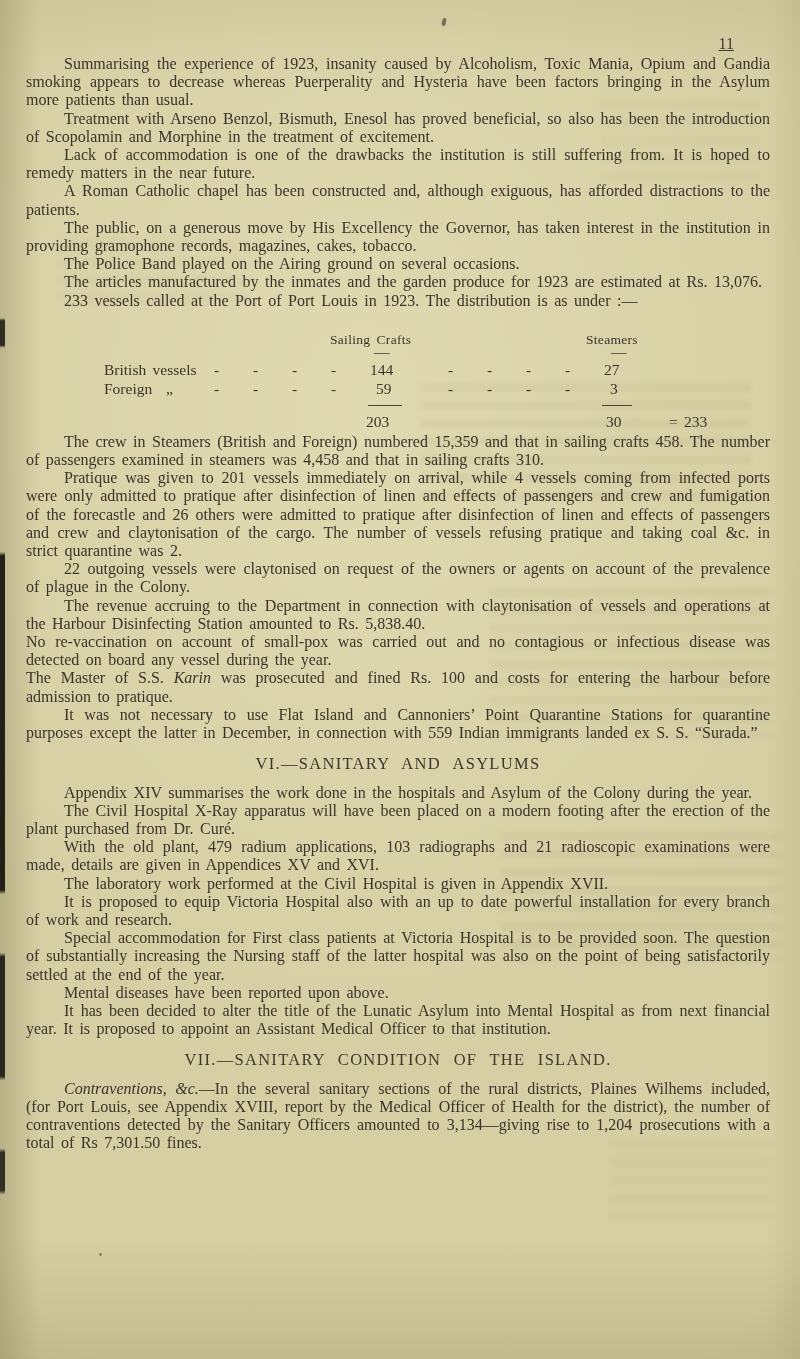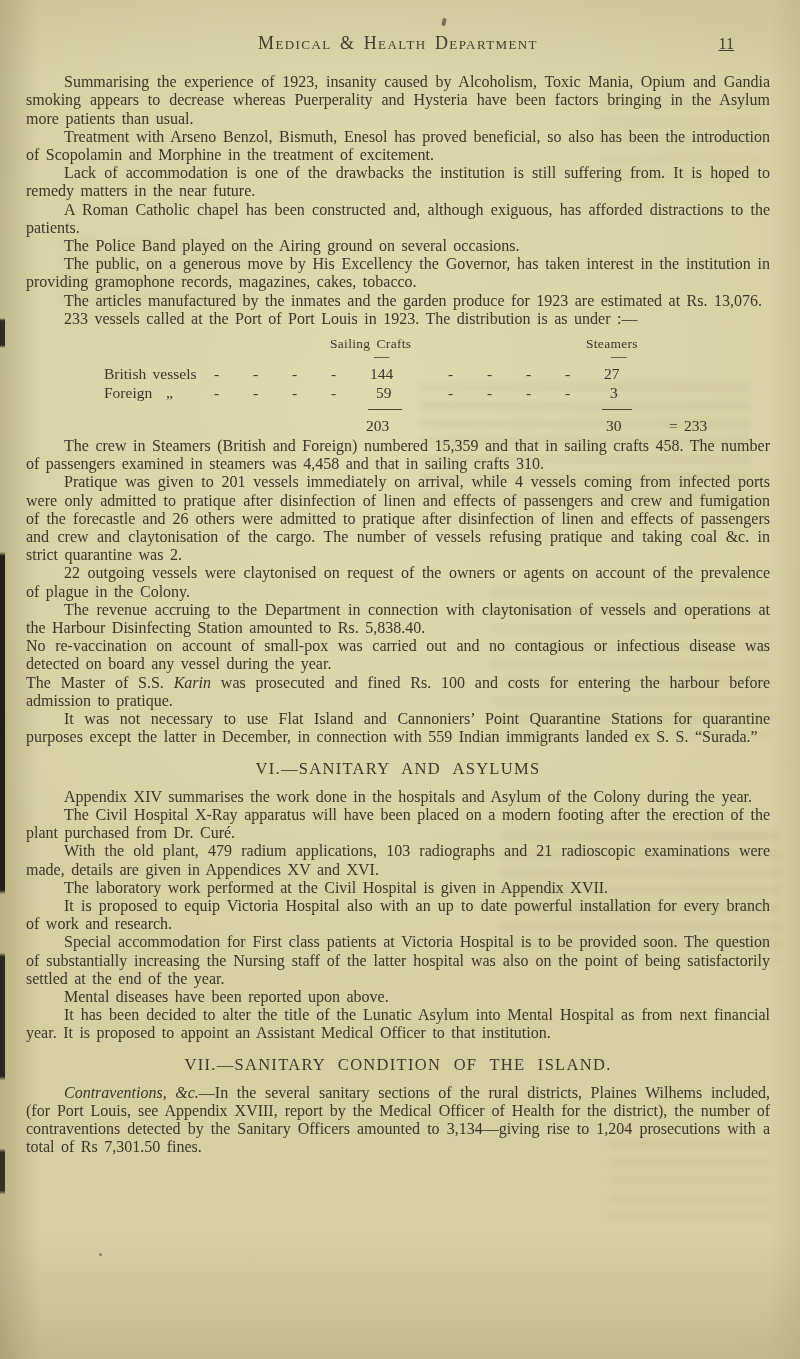--- a/index.html
+++ b/index.html
@@ -42,21 +42,21 @@
   .pagenum { position:absolute; right:36px; top:1px; font-variant:normal;
     letter-spacing:0; font-size:16px;text-decoration:underline; }
 
   p.body { margin:0; text-indent:38px; }
   p.noindent { text-indent:0; }
 
   .sec-heading { text-align:center; text-indent:0; letter-spacing:1.3px; word-spacing:7px;
     font-size:16.5px; margin:13px 0 10px 0; color:#3d382d; }
   .sec-heading.first { margin-top:14px; }
 
-  .vtable { position:relative; height:104px; margin-top:5px; font-size:15.5px; }
+  .vtable { position:relative; height:104px; margin-top:19px; font-size:15.5px; }
   .vt { position:absolute; white-space:nowrap; }
   .colhead { font-size:13.5px; letter-spacing:0.3px; }
   .dashspread { word-spacing:30px; }
   .vrule { position:absolute; border-top:1.6px solid #49443a; }
 
   .it { font-style:italic; }
 </style>
 </head>
 <body>
 
@@ -67,30 +67,29 @@
 <div class="ghost" style="left:420px; top:383px; width:330px; height:120px; opacity:.55;"></div>
 <div class="ghost" style="left:490px; top:588px; width:280px; height:150px; opacity:.5;"></div>
 <div class="ghost" style="left:500px; top:832px; width:280px; height:130px; opacity:.55;"></div>
 <div class="ghost" style="left:610px; top:1140px; width:160px; height:80px; opacity:.4;"></div>
 <div class="speck" style="left:442px; top:18px; width:4px; height:8px; border-radius:2px; transform:rotate(12deg); opacity:.75;"></div>
 <div class="speck" style="left:99px; top:1253px; width:3px; height:3px; border-radius:50%; opacity:.6;"></div>
 
 <div class="textblock">
 
   <div class="pageheader">
-    <span>Medical &amp; Health Department</span>
     <span class="pagenum">11</span>
   </div>
 
   <p class="body">Summarising the experience of 1923, insanity caused by Alcoholism, Toxic Mania, Opium and Gandia smoking appears to decrease whereas Puerperality and Hysteria have been factors bringing in the Asylum more patients than usual.</p>
   <p class="body">Treatment with Arseno Benzol, Bismuth, Enesol has proved beneficial, so also has been the introduction of Scopolamin and Morphine in the treatment of excitement.</p>
   <p class="body">Lack of accommodation is one of the drawbacks the institution is still suffering from.  It is hoped to remedy matters in the near future.</p>
   <p class="body">A Roman Catholic chapel has been constructed and, although exiguous, has afforded distractions to the patients.</p>
+  <p class="body">The public, on a generous move by His Excellency the Governor, has taken interest in the institution in providing gramophone records, magazines, cakes, tobacco.</p>
   <p class="body">The Police Band played on the Airing ground on several occasions.</p>
-  <p class="body">The public, on a generous move by His Excellency the Governor, has taken interest in the institution in providing gramophone records, magazines, cakes, tobacco.</p>
   <p class="body">The articles manufactured by the inmates and the garden produce for 1923 are estimated at Rs. 13,076.</p>
 
 
   <p class="body">233 vessels called at the Port of Port Louis in 1923.  The distribution is as under :—</p>
 
   <div class="vtable">
     <span class="vt colhead" style="left:304px; top:2px;">Sailing Crafts</span>
     <span class="vt colhead" style="left:560px; top:2px;">Steamers</span>
     <span class="vt" style="left:348px; top:14px;">—</span>
     <span class="vt" style="left:585px; top:14px;">—</span>

